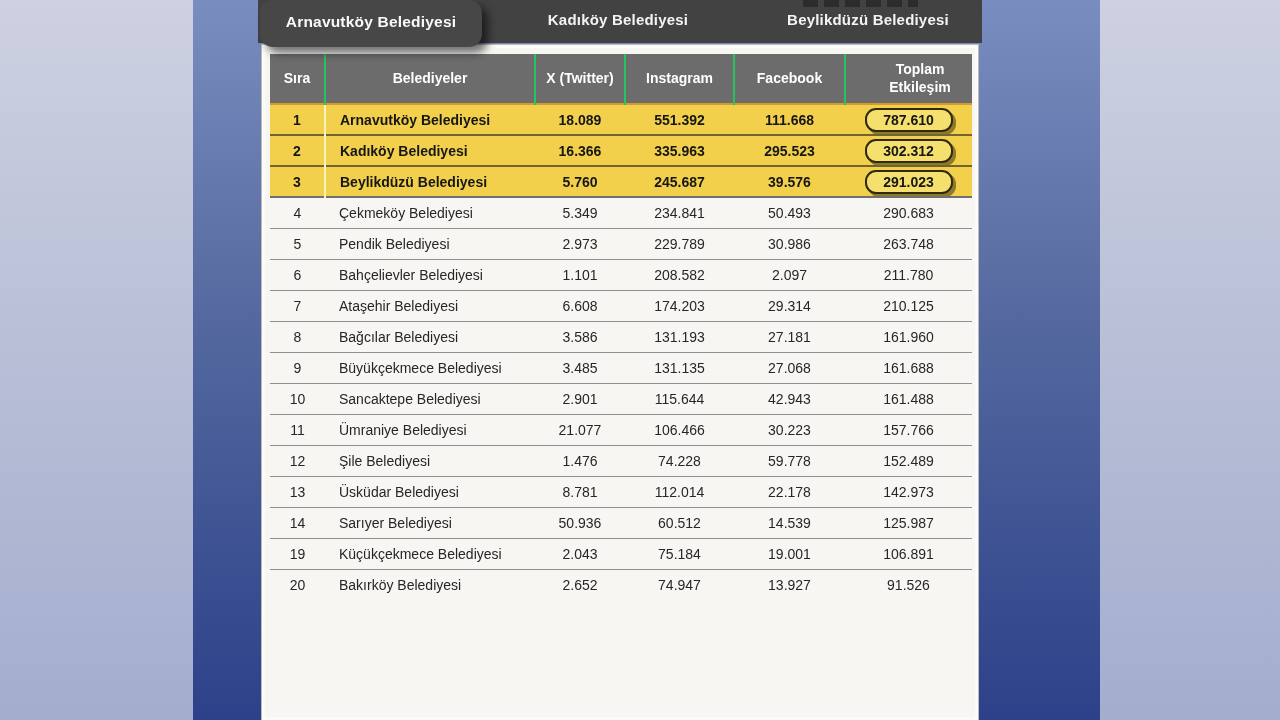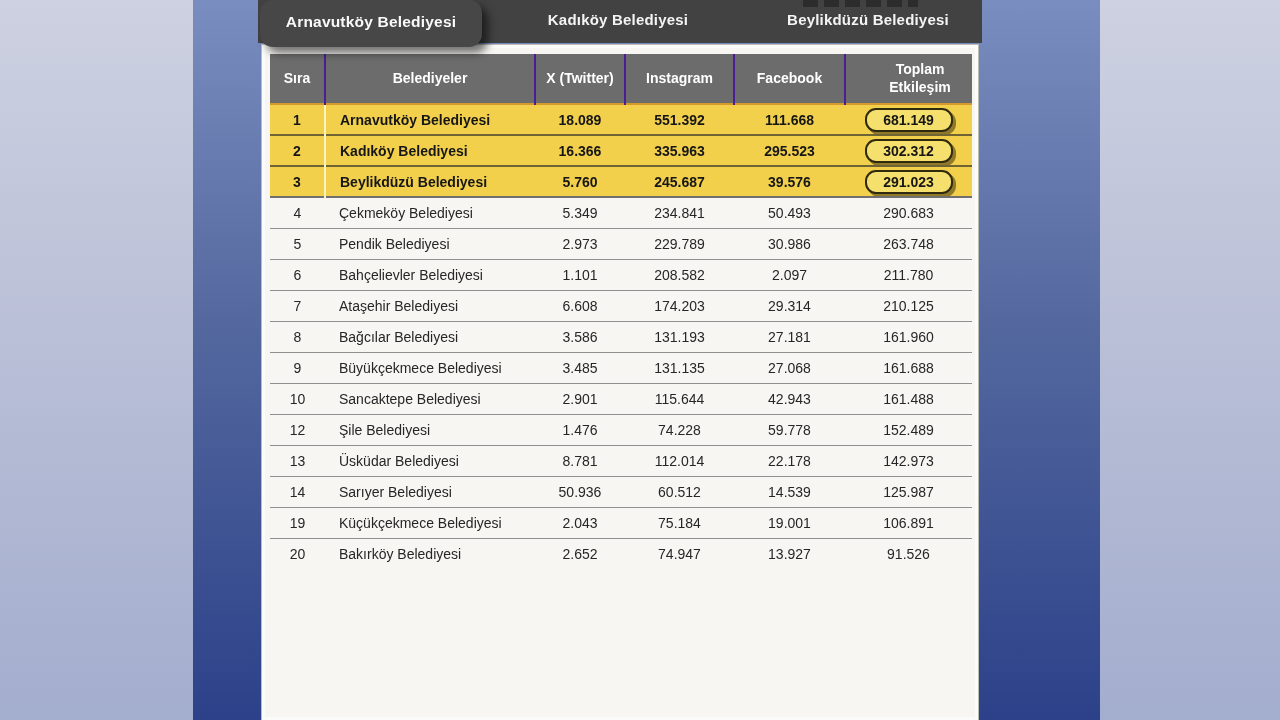--- a/index.html
+++ b/index.html
@@ -38,21 +38,21 @@
   .panel{
     position:absolute;left:262px;top:45px;width:716px;height:675px;
     background:#f7f6f3;border:3px solid #fbfbf9;
     box-shadow:0 0 0 1px #bdbbb4;
     box-sizing:border-box;padding:6px 5px 0 5px;overflow:hidden;z-index:2;
   }
   table{border-collapse:collapse;table-layout:fixed;width:702px;}
   th{
     background:#6c6c6c;color:#ffffff;font-weight:700;font-size:14px;
     height:49px;vertical-align:middle;text-align:center;
-    border-right:2px solid #4c1d95;white-space:pre-line;line-height:1.25;
+    border-right:2px solid #22c55e;white-space:pre-line;line-height:1.25;
     padding:0 2px;
   }
   th:last-child{border-right:none;padding-left:24px;}
   td{
     height:31px;font-size:14px;color:#262626;text-align:center;
     vertical-align:middle;padding:0 2px;box-sizing:border-box;white-space:nowrap;
     overflow:hidden;
   }
   td.name{text-align:left;padding-left:14px;}
   tbody tr{border-top:1.5px solid #8f8f8f;}
@@ -104,21 +104,21 @@
 Etkileşim</th>
       </tr>
     </thead>
     <tbody>
         <tr class="top">
           <td>1</td>
           <td class="name">Arnavutköy Belediyesi</td>
           <td>18.089</td>
           <td>551.392</td>
           <td>111.668</td>
-          <td><span class="pill">681.149</span></td>
+          <td><span class="pill">787.610</span></td>
         </tr>
         <tr class="top">
           <td>2</td>
           <td class="name">Kadıköy Belediyesi</td>
           <td>16.366</td>
           <td>335.963</td>
           <td>295.523</td>
           <td><span class="pill">302.312</span></td>
         </tr>
         <tr class="top">
@@ -179,20 +179,28 @@
         </tr>
         <tr>
           <td>10</td>
           <td class="name">Sancaktepe Belediyesi</td>
           <td>2.901</td>
           <td>115.644</td>
           <td>42.943</td>
           <td>161.488</td>
         </tr>
         <tr>
+          <td>11</td>
+          <td class="name">Ümraniye Belediyesi</td>
+          <td>21.077</td>
+          <td>106.466</td>
+          <td>30.223</td>
+          <td>157.766</td>
+        </tr>
+        <tr>
           <td>12</td>
           <td class="name">Şile Belediyesi</td>
           <td>1.476</td>
           <td>74.228</td>
           <td>59.778</td>
           <td>152.489</td>
         </tr>
         <tr>
           <td>13</td>
           <td class="name">Üsküdar Belediyesi</td>

